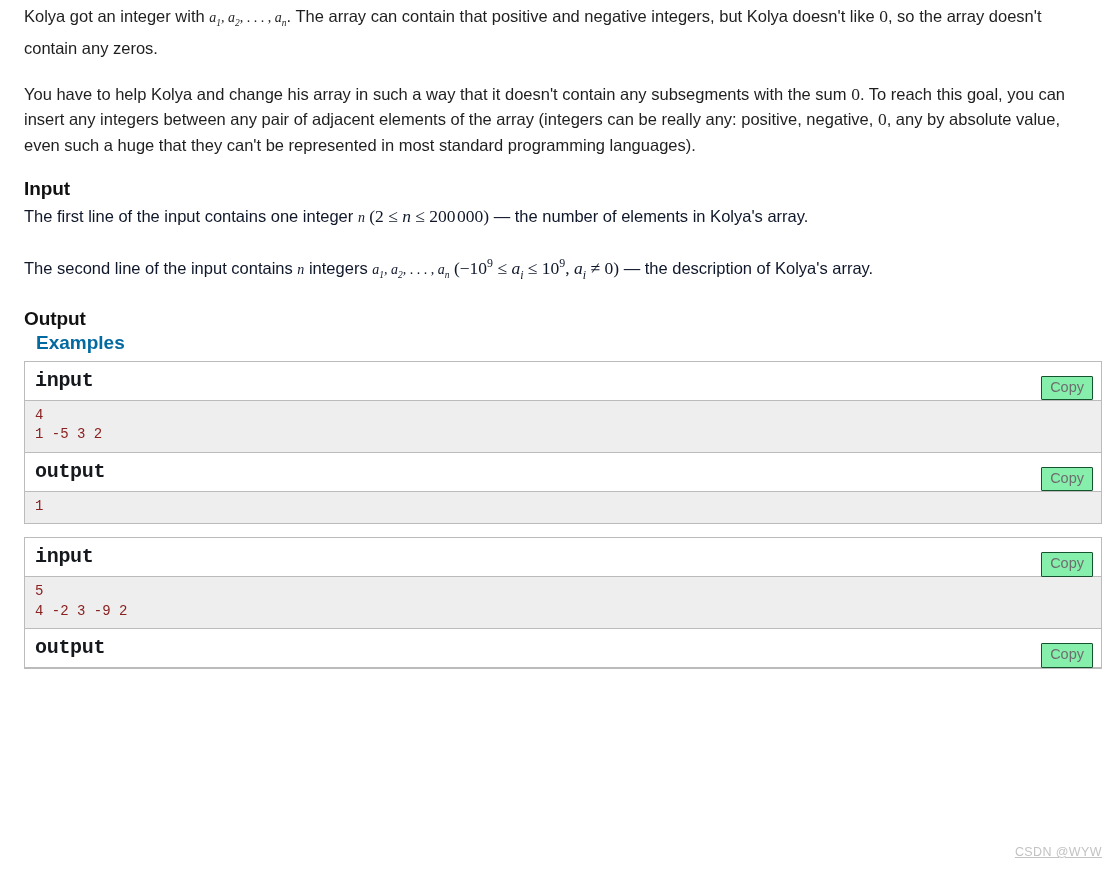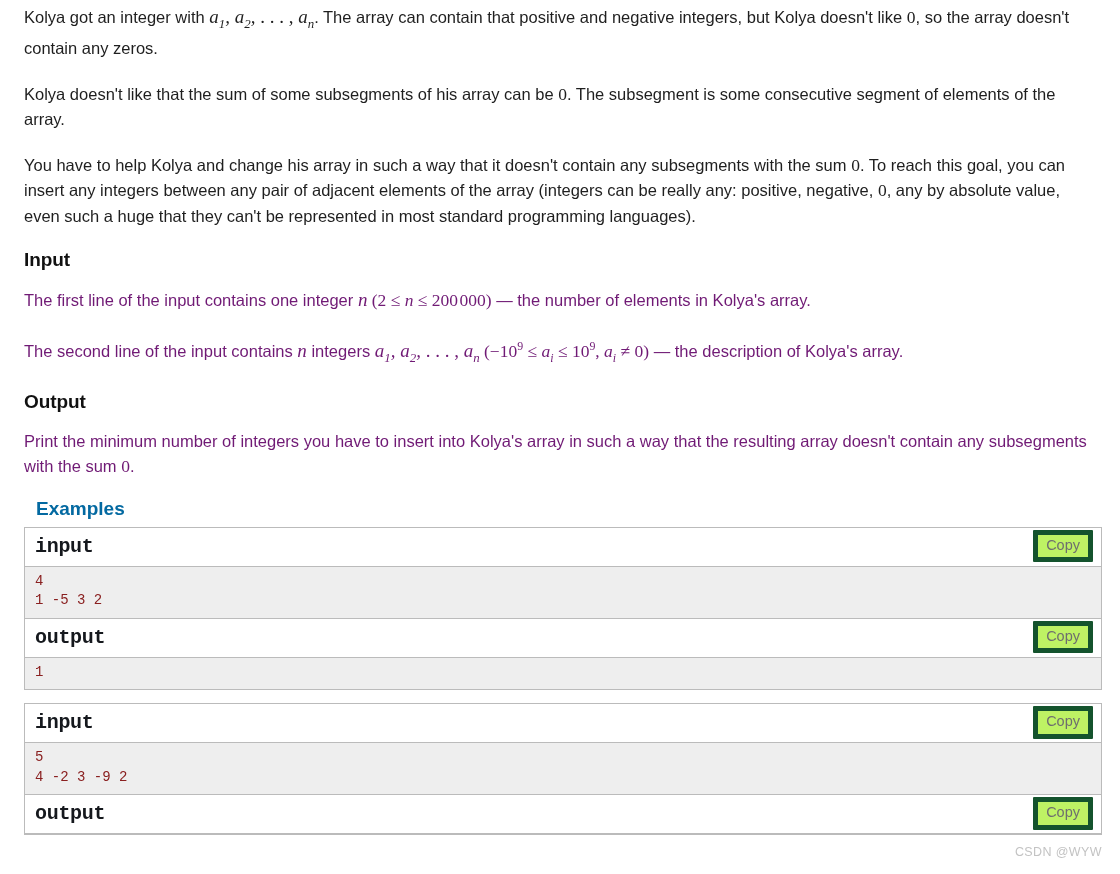--- a/index.html
+++ b/index.html
@@ -24,21 +24,21 @@
     margin: 0 0 20px 0;
     font-size: 16.5px;
     line-height: 25.5px;
     color: #1f1f1f;
     max-width: 1075px;
   }
   p.para.first { padding-top: 4px; }
   .mth {
     font-family: "Liberation Serif", serif;
     font-style: italic;
-    font-size: 19px;
+    font-size: 14px;
   }
   .mthu {
     font-family: "Liberation Serif", serif;
     font-style: normal;
     font-size: 17.5px;
   }
   .mth sub, .mthu sub {
     font-size: 0.68em;
     font-style: italic;
   }
@@ -47,24 +47,24 @@
     font-style: normal;
   }
   h2.sect {
     font-size: 19px;
     font-weight: bold;
     margin: 0 0 2px 0;
     color: #111111;
     letter-spacing: -0.1px;
   }
   .sect-para {
-    margin: 16px 0 20px 0;
+    margin: 4px 0 20px 0;
     font-size: 16.5px;
     line-height: 25.5px;
-    color: #701a75;
+    color: #0f172a;
     max-width: 1075px;
   }
   .sect-para.tight { margin-bottom: 18px; }
   h2.examples-title {
     font-size: 19px;
     font-weight: bold;
     margin: 0 0 7px 12px;
     color: #0369a1;
   }
   .sample-test {
@@ -81,23 +81,23 @@
     font-weight: bold;
     color: #15181d;
     border-bottom: 1px solid #bbbbbb;
     background: #ffffff;
     line-height: 1.15;
     letter-spacing: -0.3px;
   }
   .copy-btn {
     position: absolute;
     right: 8px;
-    top: 2px;
-    border: 5px solid #14532d;
-    background: #bef264;
+    top: 14px;
+    border: 1px solid #14532d;
+    background: #86efac;
     color: #6e6e6e;
     font-family: "Liberation Sans", sans-serif;
     font-size: 14.5px;
     font-weight: normal;
     letter-spacing: 0px;
     padding: 2px 8px 3px 8px;
     border-radius: 1px;
     cursor: pointer;
     line-height: 1.2;
   }
@@ -114,52 +114,47 @@
   .io-body.last { border-bottom: none; }
   .watermark {
     position: absolute;
     right: 18px;
     bottom: 15px;
     font-family: "Liberation Sans", sans-serif;
     font-size: 12.5px;
     color: #c3c3c3;
     letter-spacing: 0.4px;
     user-select: none;
+    text-decoration: underline;
   }
 </style>
 </head>
 <body>
 
 <div class="page">
 
   <p class="para first">
     <span>Kolya got an integer with </span><span class="mth">a<sub>1</sub>, a<sub>2</sub>, <span style="font-style:normal;">. . . ,</span> a<sub>n</sub></span><span>. The array can contain that positive and negative integers, but Kolya doesn't like </span><span class="mthu">0</span><span>, so the array doesn't contain any zeros.</span>
   </p>
 
-  <p class="para">
-    <span>Kolya doesn't like that the sum of some subsegments of his array can be </span><span class="mthu">0</span><span>. The subsegment is some consecutive segment of elements of the array.</span>
-  </p>
 
   <p class="para">
     <span>You have to help Kolya and change his array in such a way that it doesn't contain any subsegments with the sum </span><span class="mthu">0</span><span>. To reach this goal, you can insert any integers between any pair of adjacent elements of the array (integers can be really any: positive, negative, </span><span class="mthu">0</span><span>, any by absolute value, even such a huge that they can't be represented in most standard programming languages).</span>
   </p>
 
 
   <h2 class="sect">Input</h2>
   <p class="sect-para">
     <span>The first line of the input contains one integer </span><span class="mth">n</span><span class="mthu"> (2 ≤ <span style="font-style:italic;">n</span> ≤ 200 000)</span><span> — the number of elements in Kolya's array.</span>
   </p>
   <p class="sect-para">
     <span>The second line of the input contains </span><span class="mth">n</span><span> integers </span><span class="mth">a<sub>1</sub>, a<sub>2</sub>, <span style="font-style:normal;">. . . ,</span> a<sub>n</sub></span><span class="mthu"> (−10<sup>9</sup> ≤ <span style="font-style:italic;">a</span><sub>i</sub> ≤ 10<sup>9</sup>, <span style="font-style:italic;">a</span><sub>i</sub> ≠ 0)</span><span> — the description of Kolya's array.</span>
   </p>
 
   <h2 class="sect">Output</h2>
-  <p class="sect-para tight">
-    <span>Print the minimum number of integers you have to insert into Kolya's array in such a way that the resulting array doesn't contain any subsegments with the sum </span><span class="mthu">0</span><span>.</span>
-  </p>
 
   <h2 class="examples-title">Examples</h2>
 
   <div class="sample-test">
     <div class="io-title">
       <span>input</span>
       <button class="copy-btn">Copy</button>
     </div>
     <div class="io-body">4
 1 -5 3 2</div>

